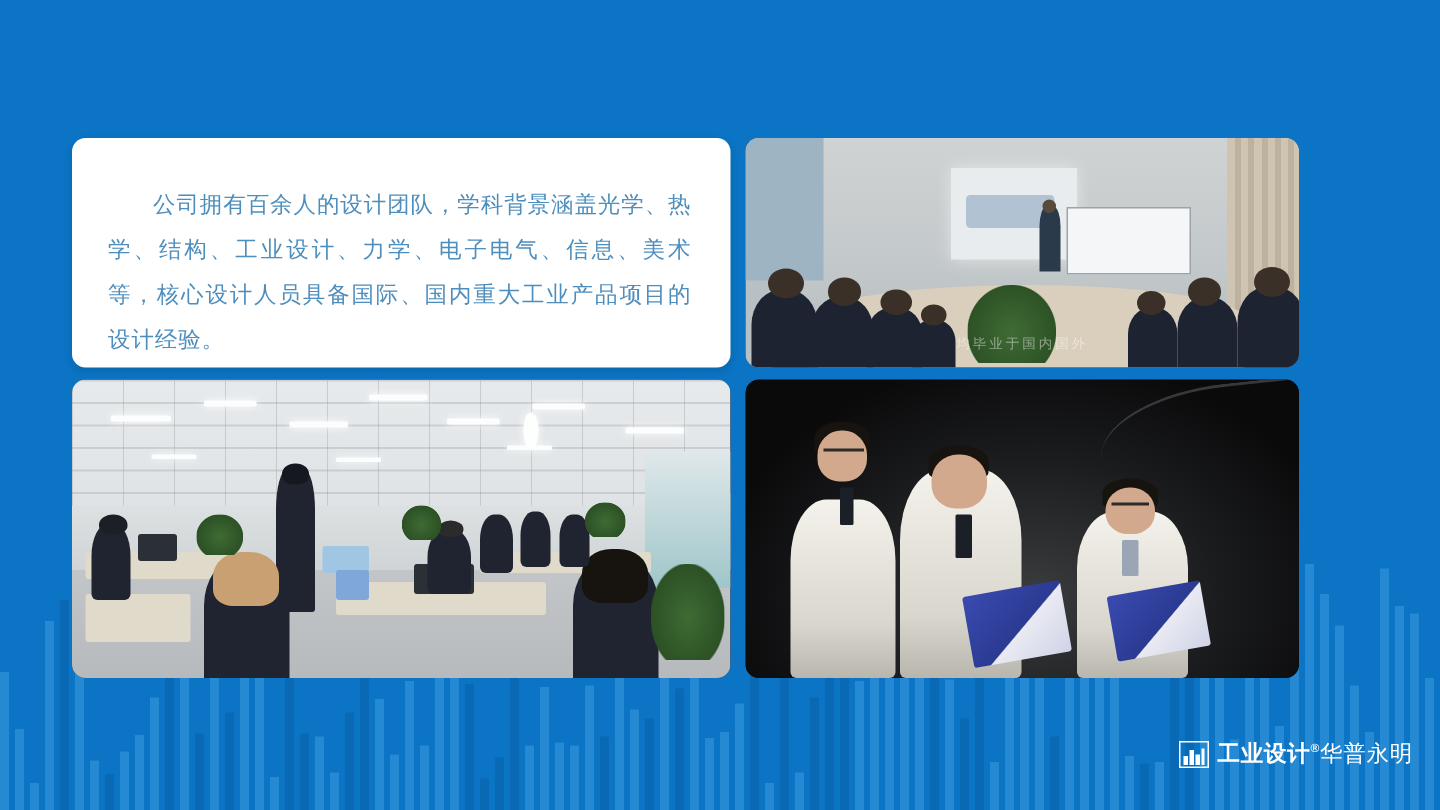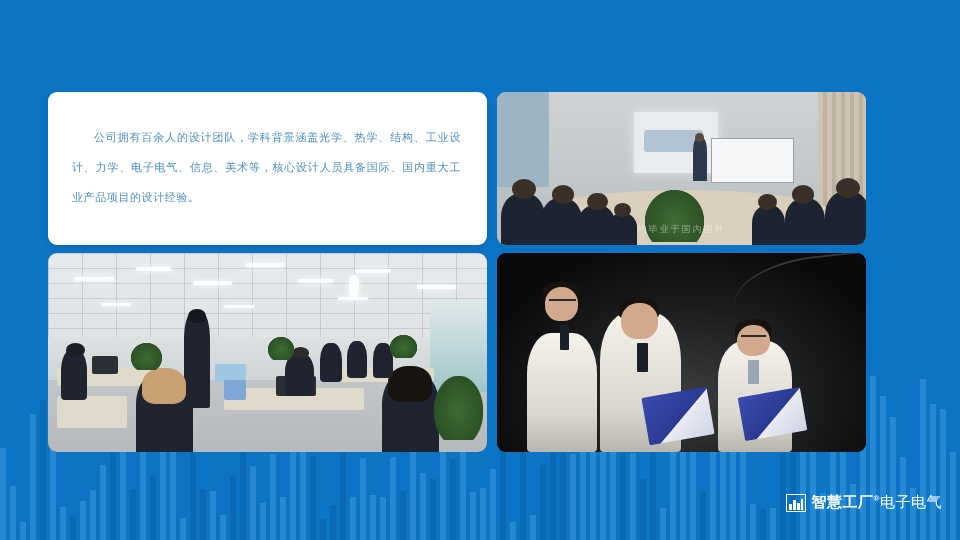--- a/index.html
+++ b/index.html
@@ -25,21 +25,21 @@
 
   
   .textcard{
     position:absolute;left:48px;top:92px;width:439px;height:153px;
     background:#ffffff;border-radius:9px;
     box-shadow:0 2px 6px rgba(0,0,0,.12);
     box-sizing:border-box;padding:30px 26px 0 24px;
   }
   .textcard p{
     margin:0;text-indent:2em;
-    font-size:11px;line-height:30px;color:#4e8ebd;
+    font-size:15px;line-height:30px;color:#4e8ebd;
     letter-spacing:.6px;text-align:justify;
   }
 
   .photo{position:absolute;border-radius:9px;overflow:hidden;background:#123;}
   .photo .inner{position:absolute;inset:0;padding-left:48px;}
 
   #photo-meeting{left:497px;top:92px;width:369px;height:153px;}
   #photo-office{left:48px;top:253px;width:439px;height:199px;}
   #photo-lab{left:497px;top:253px;width:369px;height:199px;}
 
@@ -308,17 +308,17 @@
 
   <div class="logo">
     <div class="logo-mark">
       <div class="lm-box"></div>
       <div class="lm-b" style="left:3.5px;height:6px;"></div>
       <div class="lm-b" style="left:7.5px;height:10px;"></div>
       <div class="lm-b" style="left:11.5px;height:7px;"></div>
       <div class="lm-b" style="left:15px;height:11px;"></div>
     </div>
     <div class="logo-text">
-      <span>智慧工厂</span><span class="sup">®</span><span class="sub">电子电气</span>
+      <span>工业设计</span><span class="sup">®</span><span class="sub">华普永明</span>
     </div>
   </div>
 
 </div>
 
 </body></html>

